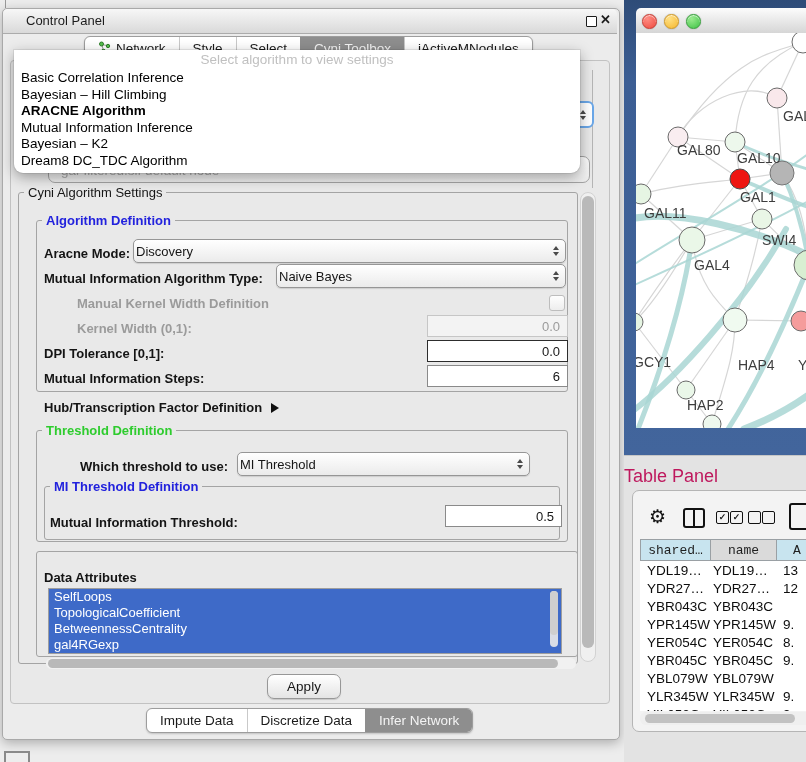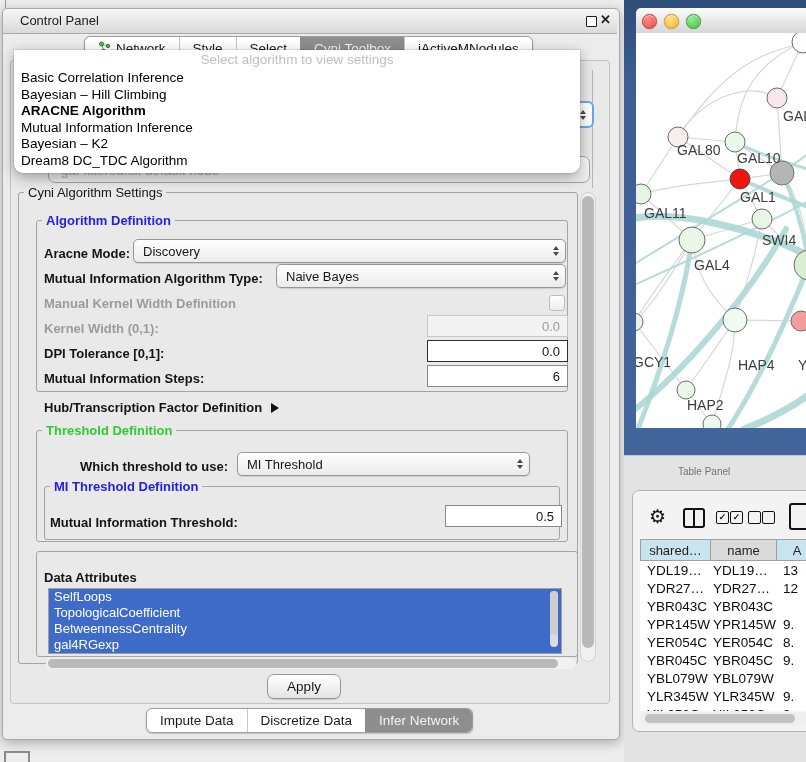--- a/index.html
+++ b/index.html
@@ -5,21 +5,21 @@
   html,body{margin:0;padding:0;background:#ededed;}
   #ui{position:relative;width:806px;height:762px;background:#ededed;overflow:hidden;
       font-family:"Liberation Sans",sans-serif;font-size:13px;color:#161616;}
   .abs{position:absolute;}
   .bold{font-weight:bold;}
   
   #control-window{left:2px;top:8px;width:616px;height:730px;background:#ececec;
     border:1px solid #a9a9a9;border-radius:5px;box-shadow:0 3px 12px rgba(0,0,0,.28);}
   #cp-titlebar{left:3px;top:9px;width:614px;height:24px;border-radius:5px 5px 0 0;
     background:linear-gradient(#f7f7f7,#d9d9d9);border-bottom:1px solid #ababab;}
-  #cp-title{left:20px;top:13px;font-size:13px;color:#1c1c1c;}
+  #cp-title{left:26px;top:13px;font-size:13px;color:#1c1c1c;}
   #float-icon{left:586px;top:16px;width:9px;height:9px;border:1.5px solid #1c1c1c;border-radius:1px;background:#fff;}
   #close-icon{left:600px;top:12px;font-size:13px;font-weight:bold;color:#1c1c1c;}
   .seg{display:flex;background:#fff;border:1px solid #9d9d9d;border-radius:6px;overflow:hidden;
        height:23px;box-shadow:0 1px 2px rgba(0,0,0,.18);}
   .seg .tab{display:flex;align-items:center;gap:5px;padding:0 13px;font-size:13.5px;color:#1a1a1a;
        border-left:1px solid #c9c9c9;white-space:nowrap;}
   .seg .tab:first-child{border-left:none;}
   .seg .tab.active{background:#8e8e8e;color:#f4f4f4;border-left-color:#8e8e8e;justify-content:flex-end;}
   #top-tabs{left:84px;top:36px;}
   #bottom-tabs{left:146px;top:708px;}
@@ -36,23 +36,23 @@
   #algo-popup{left:14px;top:50px;width:566px;height:123px;background:#fff;z-index:10;
     border-radius:0 0 9px 9px;box-shadow:0 4px 14px rgba(0,0,0,.35),0 0 0 1px rgba(0,0,0,.07);}
   #algo-placeholder{text-align:center;color:#c0c0c0;font-size:13.5px;height:20px;line-height:20px;}
   .popup-item{height:16.5px;line-height:16.5px;padding-left:7px;font-size:13.5px;color:#000;white-space:nowrap;}
   
   .groupbox{position:absolute;border:1px solid #a4a4a4;border-radius:3px;}
   .gb-label{position:absolute;background:#e9e9e9;padding:0 4px;font-size:13px;white-space:nowrap;}
   .blue{color:#2222dd;font-weight:bold;}
   .green{color:#2ecc2e;font-weight:bold;}
   .lbl{position:absolute;font-size:13px;font-weight:bold;color:#141414;white-space:nowrap;}
-  .lbl.disabled{color:#9b9b9b;}
+  .lbl.disabled{color:#9b9b9b;margin-left:33px;}
   .combo{position:absolute;display:flex;align-items:center;border:1px solid #969696;border-radius:5px;
-    background:linear-gradient(#ffffff,#ebebeb);font-size:13px;padding-left:9px;box-sizing:border-box;
+    background:linear-gradient(#ffffff,#ebebeb);font-size:13px;padding-left:2px;box-sizing:border-box;
     box-shadow:0 1px 1px rgba(0,0,0,.12);}
   .arrows{position:absolute;right:6px;top:0;bottom:0;display:flex;flex-direction:column;justify-content:center;gap:2px;}
   .arr-up{width:0;height:0;border-left:3.5px solid transparent;border-right:3.5px solid transparent;border-bottom:4.5px solid #4a4a4a;}
   .arr-dn{width:0;height:0;border-left:3.5px solid transparent;border-right:3.5px solid transparent;border-top:4.5px solid #4a4a4a;}
   .field{position:absolute;background:#fff;border:1px solid #8a8a8a;font-size:13px;display:flex;align-items:center;
     justify-content:flex-end;padding-right:7px;box-sizing:border-box;}
   .field.disabled{background:#f3f3f3;border-color:#c6c6c6;color:#9b9b9b;}
   .field.focusdark{border-color:#2d2d2d;}
   .cb{position:absolute;width:14px;height:14px;border:1px solid #bdbdbd;border-radius:3px;
     background:linear-gradient(#fefefe,#ededed);}
@@ -77,31 +77,31 @@
     background:linear-gradient(180deg,#2e4c78 0%,#3c5e94 18%,#42659c 100%);}
   #net-titlebar{left:636px;top:8px;width:170px;height:25px;border-radius:5px 0 0 0;
     background:linear-gradient(#fcfcfc,#d6d6d6);border-bottom:1px solid #a8a8a8;}
   .tl{position:absolute;top:14px;width:13px;height:13px;border-radius:50%;box-shadow:inset 0 1px 1px rgba(255,255,255,.7),0 0 1px rgba(0,0,0,.5);}
   #tl-red{left:642px;background:radial-gradient(circle at 35% 30%,#ff8c83,#ee4b40);border:1px solid #ca3a31;}
   #tl-yellow{left:664px;background:radial-gradient(circle at 35% 30%,#ffe083,#f5b72e);border:1px solid #d29a23;}
   #tl-green{left:686px;background:radial-gradient(circle at 35% 30%,#9aeb8f,#3ec245);border:1px solid #35a23a;}
   #net-canvas{left:636px;top:33px;width:170px;height:395px;background:#fff;overflow:hidden;}
   
   #tp-bg{left:624px;top:455px;width:182px;height:307px;background:#e3e3e3;border-top:1px solid #c6c6c6;}
-  #tp-title{left:678px;top:466px;font-size:10px;color:#737373;}
+  #tp-title{left:624px;top:466px;font-size:18px;color:#be185d;}
   #tp-card{left:632px;top:490px;width:182px;height:240px;background:#f3f3f3;border:1px solid #b5b5b5;
     border-radius:7px 0 0 7px;}
   #gear-icon{left:649px;top:505px;font-size:19px;color:#111;}
   #cols-icon{left:683px;top:508px;width:18px;height:16px;border:2px solid #111;border-radius:3px;}
   #cols-icon div{position:absolute;left:8px;top:0;width:2px;height:16px;background:#111;}
   .pairbox{position:absolute;width:11px;height:11px;border:1.5px solid #111;border-radius:2px;font-size:9px;
     line-height:10px;text-align:center;color:#111;font-weight:bold;background:#f3f3f3;}
   #doc-icon{left:789px;top:503px;width:22px;height:23px;border:2px solid #111;border-radius:3px;background:#f3f3f3;}
   .th-cell{position:absolute;top:539px;height:22px;box-sizing:border-box;border:1px solid #9aa0a4;
-    display:flex;align-items:center;justify-content:center;font-size:13px;color:#1f1f1f;}
+    display:flex;align-items:center;justify-content:center;font-size:13px;color:#1f1f1f;font-family:Liberation Mono, monospace;}
   #rows-box{left:640px;top:561px;width:178px;height:150px;background:#fff;overflow:hidden;}
   .t-row{display:flex;height:18px;align-items:center;font-size:13.5px;color:#0d0d0d;}
   .t-c1{width:70px;padding-left:7px;box-sizing:border-box;white-space:nowrap;overflow:hidden;}
   .t-c2{width:66px;padding-left:3px;box-sizing:border-box;white-space:nowrap;overflow:hidden;}
   .t-c3{padding-left:7px;white-space:nowrap;}
   #tp-hscroll{left:640px;top:712px;width:178px;height:13px;background:#efefef;border-radius:6px;}
   #tp-hthumb{left:645px;top:714px;width:150px;height:9px;background:#c2c2c2;border-radius:5px;}
   
   #mini-icon{left:4px;top:751px;width:22px;height:14px;border:2px solid #8a8a8a;background:#ededed;}
   #edge-notch{left:5px;top:0;width:1px;height:8px;background:#9a9a9a;}

